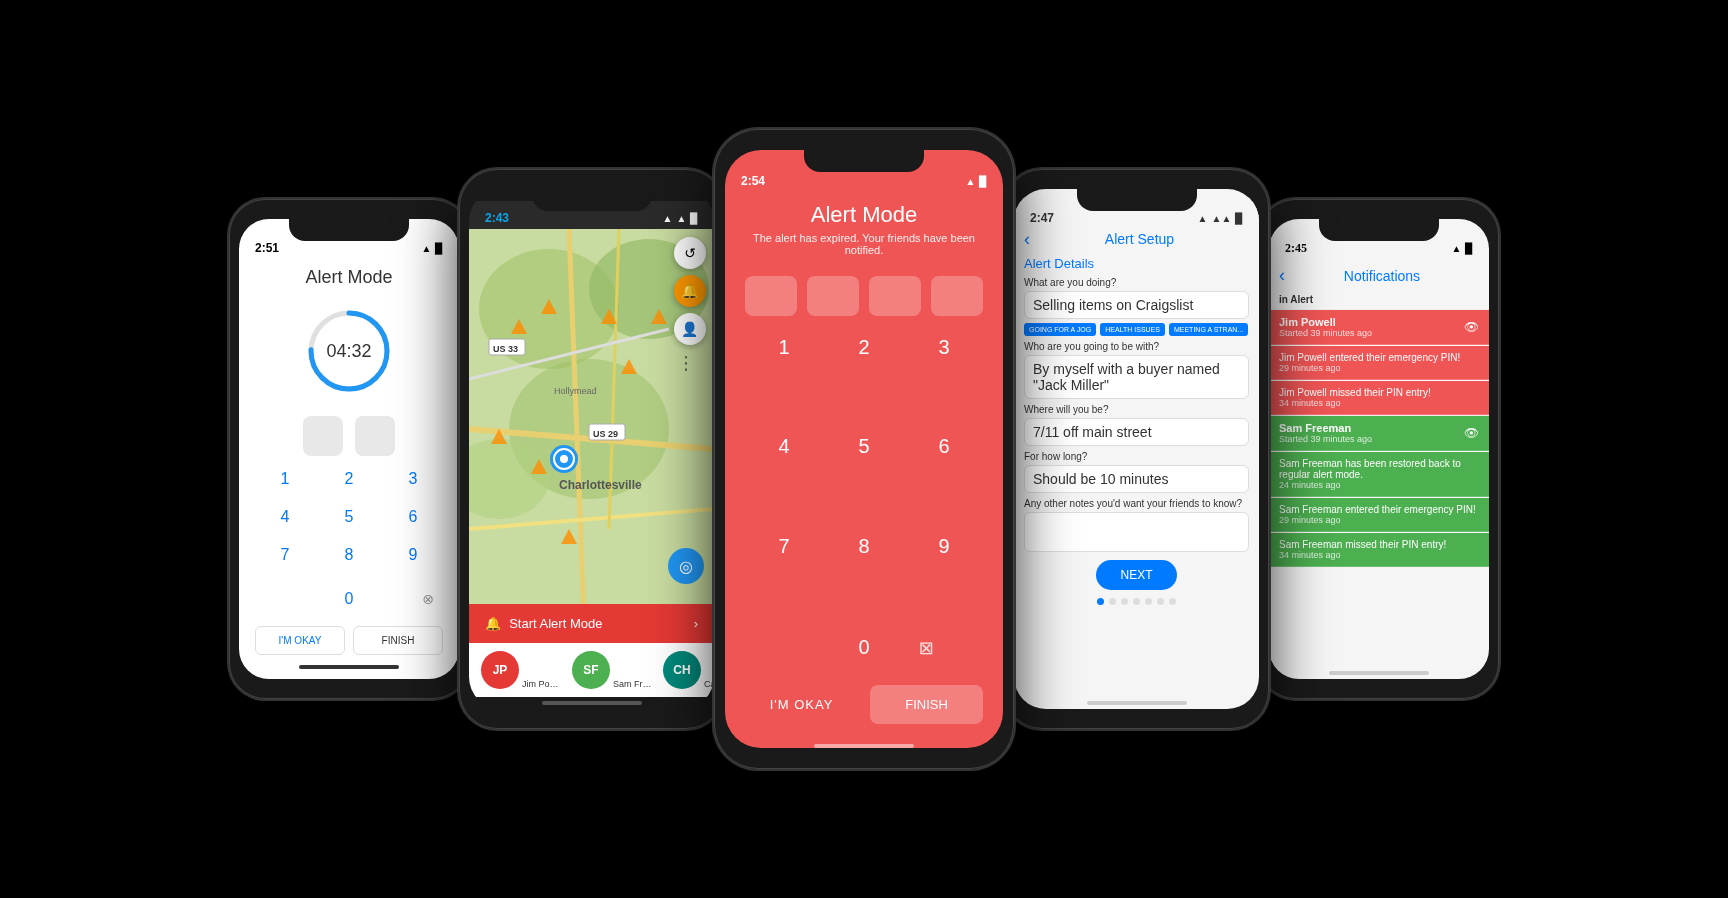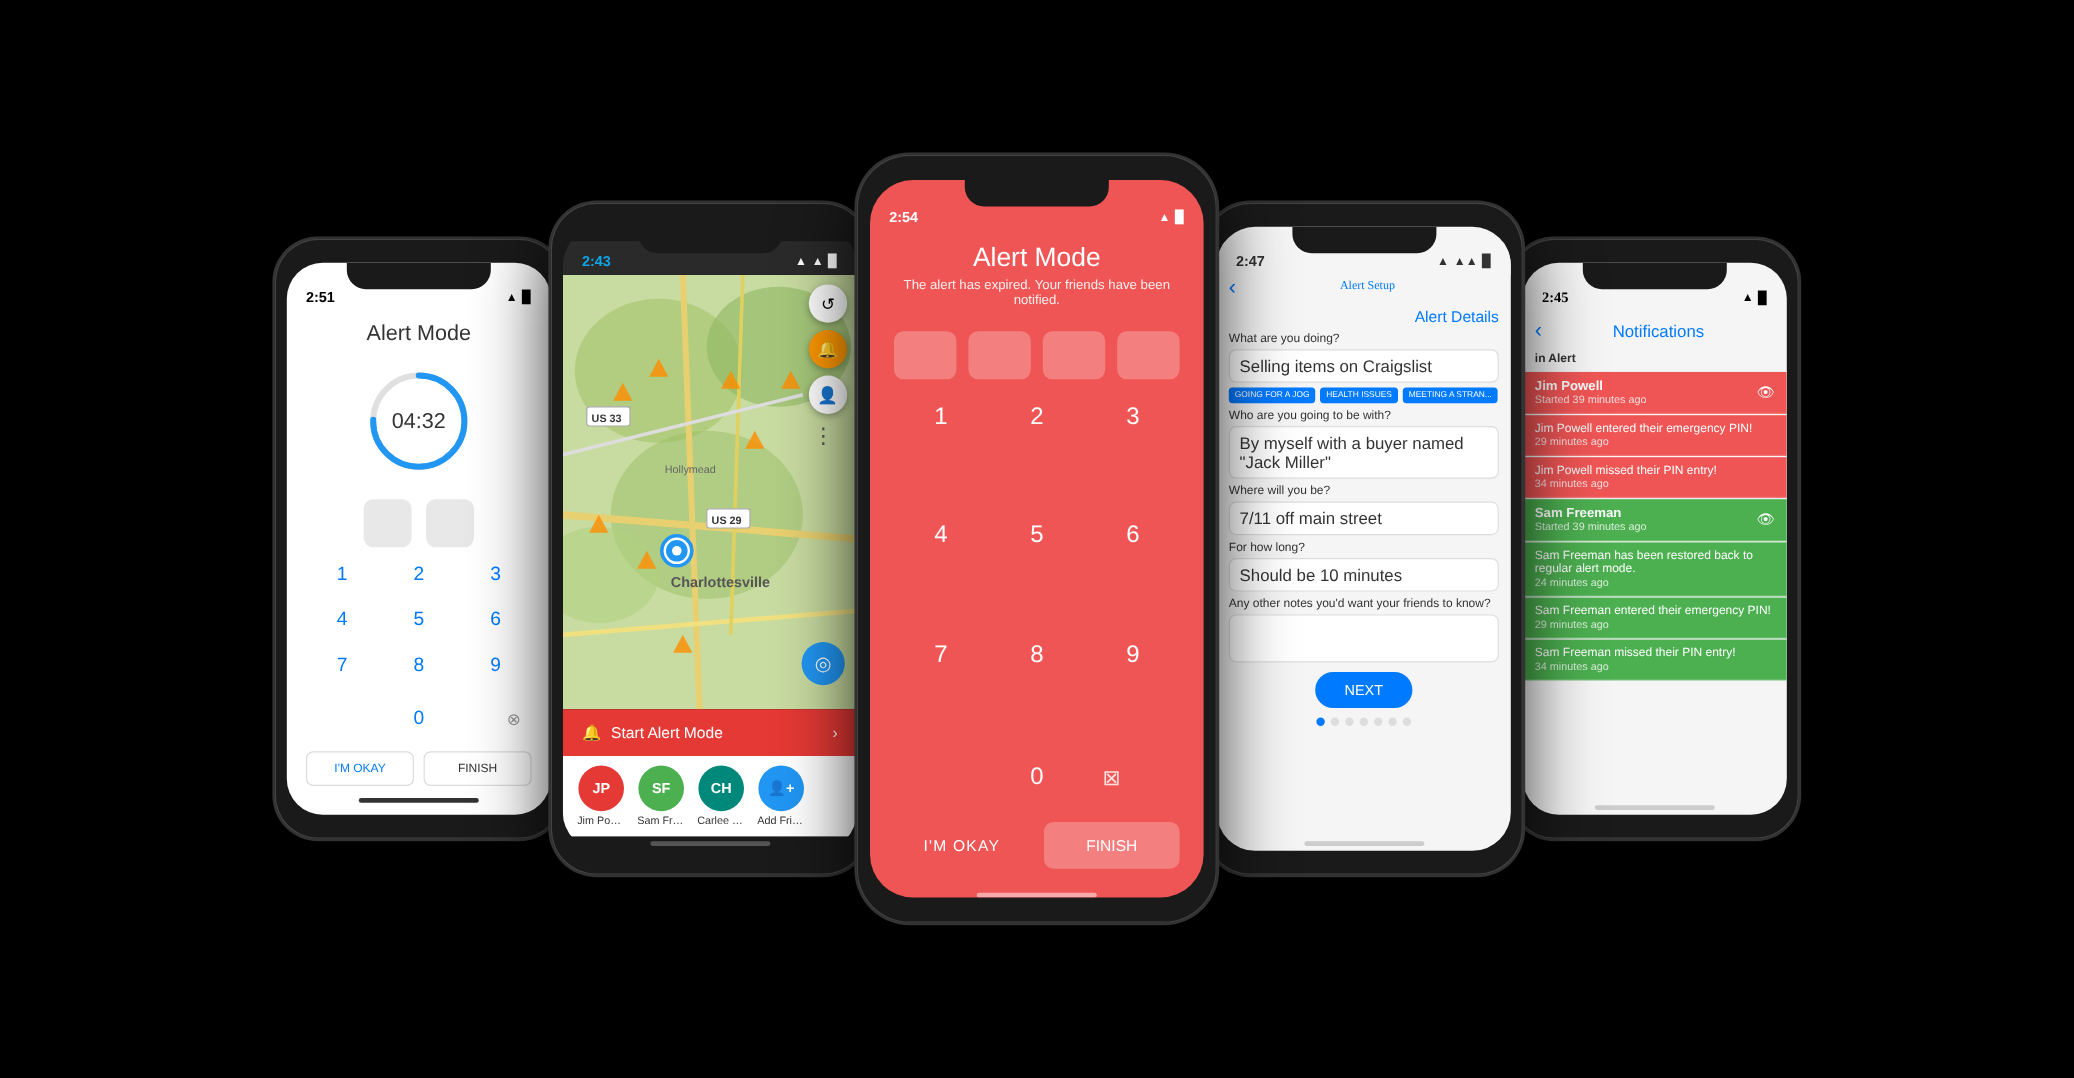--- a/index.html
+++ b/index.html
@@ -308,22 +308,22 @@
     .friends-bar {
       display: flex;
       gap: 10px;
       padding: 8px 12px;
       background: white;
       align-items: center;
     }
 
     .friend-avatar {
       display: flex;
-      flex-direction: column;
-      align-items: center;
+      flex-direction: row;
+      align-items: flex-end;
       gap: 3px;
     }
 
     .avatar-circle {
       width: 38px;
       height: 38px;
       border-radius: 50%;
       display: flex;
       align-items: center;
       justify-content: center;
@@ -467,32 +467,30 @@
     .back-btn {
       color: #007aff;
       font-size: 18px;
       margin-bottom: 4px;
       display: inline-block;
     }
 
     .alert-setup-title {
       text-align: center;
       color: #007aff;
-      font-size: 10px;
+      font-size: 14px;
       font-weight: 500;
       margin-bottom: 6px;
-      font-family: Liberation Serif, serif;
     }
 
     .alert-details-label {
       color: #007aff;
       font-size: 13px;
       font-weight: 500;
       margin-bottom: 6px;
-      text-align: right;
     }
 
     .form-label {
       color: #333;
       font-size: 10px;
       margin-bottom: 3px;
       margin-top: 5px;
     }
 
     .form-input {

